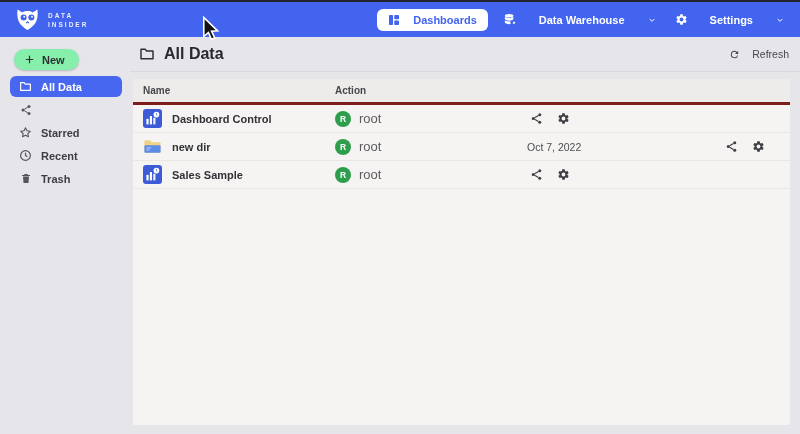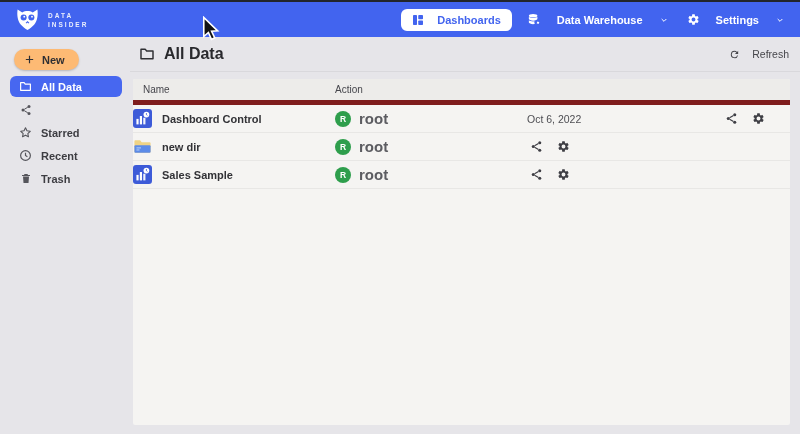--- a/index.html
+++ b/index.html
@@ -19,30 +19,30 @@
   }
   .logo { display:flex; align-items:center; gap:7px; }
   .logo-text { color:#E9EDFC; font-size:6.5px; font-weight:bold; letter-spacing:2px; line-height:9px; }
   .topnav { margin-left:auto; display:flex; align-items:center; gap:11px; }
   .nav-btn-active {
     background:#FFFFFF; color:#4264EF; border-radius:6px;
     height:22px; padding:0 11px; display:flex; align-items:center; gap:13px;
     font-size:11px; font-weight:bold; cursor:pointer;
   }
   .nav-item {
-    color:#FFFFFF; display:flex; align-items:center; gap:16px;
+    color:#FFFFFF; display:flex; align-items:center; gap:22px;
     font-size:11px; font-weight:600; padding:0 4px; cursor:pointer;
   }
   .chev { display:inline-flex; margin-left:1px; }
 
   
   .sidebar { position:absolute; top:37px; left:0; width:130px; bottom:0; background:#E6E5E9; }
   .new-btn {
     position:absolute; left:14px; top:12px; height:21px;
-    background:#fdba74; border-radius:12px; border:none;
+    background:#86efac; border-radius:12px; border:none;
     padding:0 14px 0 10px; display:flex; align-items:center; gap:7px;
     font-family:inherit; font-size:11px; font-weight:bold; color:#2F2F33;
     box-shadow:0 1px 2px rgba(60,60,70,.28); cursor:pointer;
   }
   .side-items { position:absolute; top:39px; left:10px; right:8px; }
   .side-item {
     height:21px; margin-bottom:2px; display:flex; align-items:center; gap:9px;
     padding-left:9px; border-radius:6px; font-size:11px; font-weight:600;
     color:#3D3D42; cursor:pointer;
   }
@@ -63,34 +63,34 @@
     font-size:10.5px; color:#46464B; cursor:pointer; background:none; border:none;
     font-family:inherit;
   }
 
   .card {
     position:absolute; left:3px; right:10px; top:42px; bottom:9px;
     background:#F5F4F2; border-radius:2px; overflow:hidden;
   }
   .tgrid { display:grid; grid-template-columns:202px 192px 195px 1fr; align-items:center; }
   .table-head {
-    height:26px; background:#EDECEA; border-bottom:5px solid #7f1d1d;
-    font-size:10px; font-weight:normal; color:#46464C;
+    height:26px; background:#EDECEA; border-bottom:3px solid #7f1d1d;
+    font-size:10px; font-weight:bold; color:#46464C;
   }
   .th-name { padding-left:10px; }
   .trow { height:28px; border-bottom:1px solid #E8E7E5; background:#F5F4F2; cursor:pointer; }
-  .name-cell { display:flex; align-items:center; gap:10px; }
+  .name-cell { display:flex; align-items:center; gap:10px; padding-left:10px; }
   .fname { font-size:11px; font-weight:bold; color:#323236; }
   .owner-cell { display:flex; align-items:center; gap:8px; }
   .avatar {
     width:16px; height:16px; border-radius:50%; background:#2E9E4C;
     color:#FFFFFF; font-size:8.5px; font-weight:bold;
     display:flex; align-items:center; justify-content:center;
   }
-  .owner-name { font-size:15px; color:#5C5C61;font-weight:bold; }
+  .owner-name { font-size:13px; color:#5C5C61; }
   .date-cell { font-size:10.5px; color:#4E4E53; }
   .action-cell { display:flex; align-items:center; gap:14px; padding-left:3px; }
   .act { display:inline-flex; color:#3E3E44; cursor:pointer; }
 
   .file-icon { width:19px; height:19px; display:inline-flex; position:relative; }
   .file-icon svg { display:none; }
   .file-icon.type-dashboard svg.icon-dashboard { display:block; }
   .file-icon.type-folder svg.icon-folder { display:block; }
 
   .cursor { position:absolute; left:200px; top:16px; z-index:50; pointer-events:none; }
@@ -260,21 +260,20 @@
               <path d="M14.1 4.3v1.6l1.1 1" stroke="#3D5BD8" stroke-width=".9" fill="none"></path>
             </svg>
 
         </span>
         <span class="fname">Dashboard Control</span>
       </div>
       <div class="owner-cell">
         <span class="avatar">R</span>
         <span class="owner-name">root</span>
       </div>
-      <div class="date-cell">Oct 6, 2022</div>
       <div class="action-cell">
         <span class="act">
             <svg width="13" height="13" viewBox="0 0 24 24" fill="currentColor">
               <circle cx="18" cy="5" r="2.8"></circle>
               <circle cx="6" cy="12" r="2.8"></circle>
               <circle cx="18" cy="19" r="2.8"></circle>
               <path d="M8.4 13.3l7.2 4.3M15.6 6.4L8.4 10.7" stroke="currentColor" stroke-width="2.1" fill="none"></path>
             </svg>
           </span>
         <span class="act">
@@ -295,20 +294,21 @@
               <rect x="3.6" y="10.8" width="4.8" height="1.3" fill="#A9C6F4"></rect>
               <rect x="3.6" y="13" width="3.2" height="1.3" fill="#A9C6F4"></rect>
             </svg>
         </span>
         <span class="fname">new dir</span>
       </div>
       <div class="owner-cell">
         <span class="avatar">R</span>
         <span class="owner-name">root</span>
       </div>
+      <div class="date-cell">Oct 7, 2022</div>
       <div class="action-cell">
         <span class="act">
             <svg width="13" height="13" viewBox="0 0 24 24" fill="currentColor">
               <circle cx="18" cy="5" r="2.8"></circle>
               <circle cx="6" cy="12" r="2.8"></circle>
               <circle cx="18" cy="19" r="2.8"></circle>
               <path d="M8.4 13.3l7.2 4.3M15.6 6.4L8.4 10.7" stroke="currentColor" stroke-width="2.1" fill="none"></path>
             </svg>
           </span>
         <span class="act">

